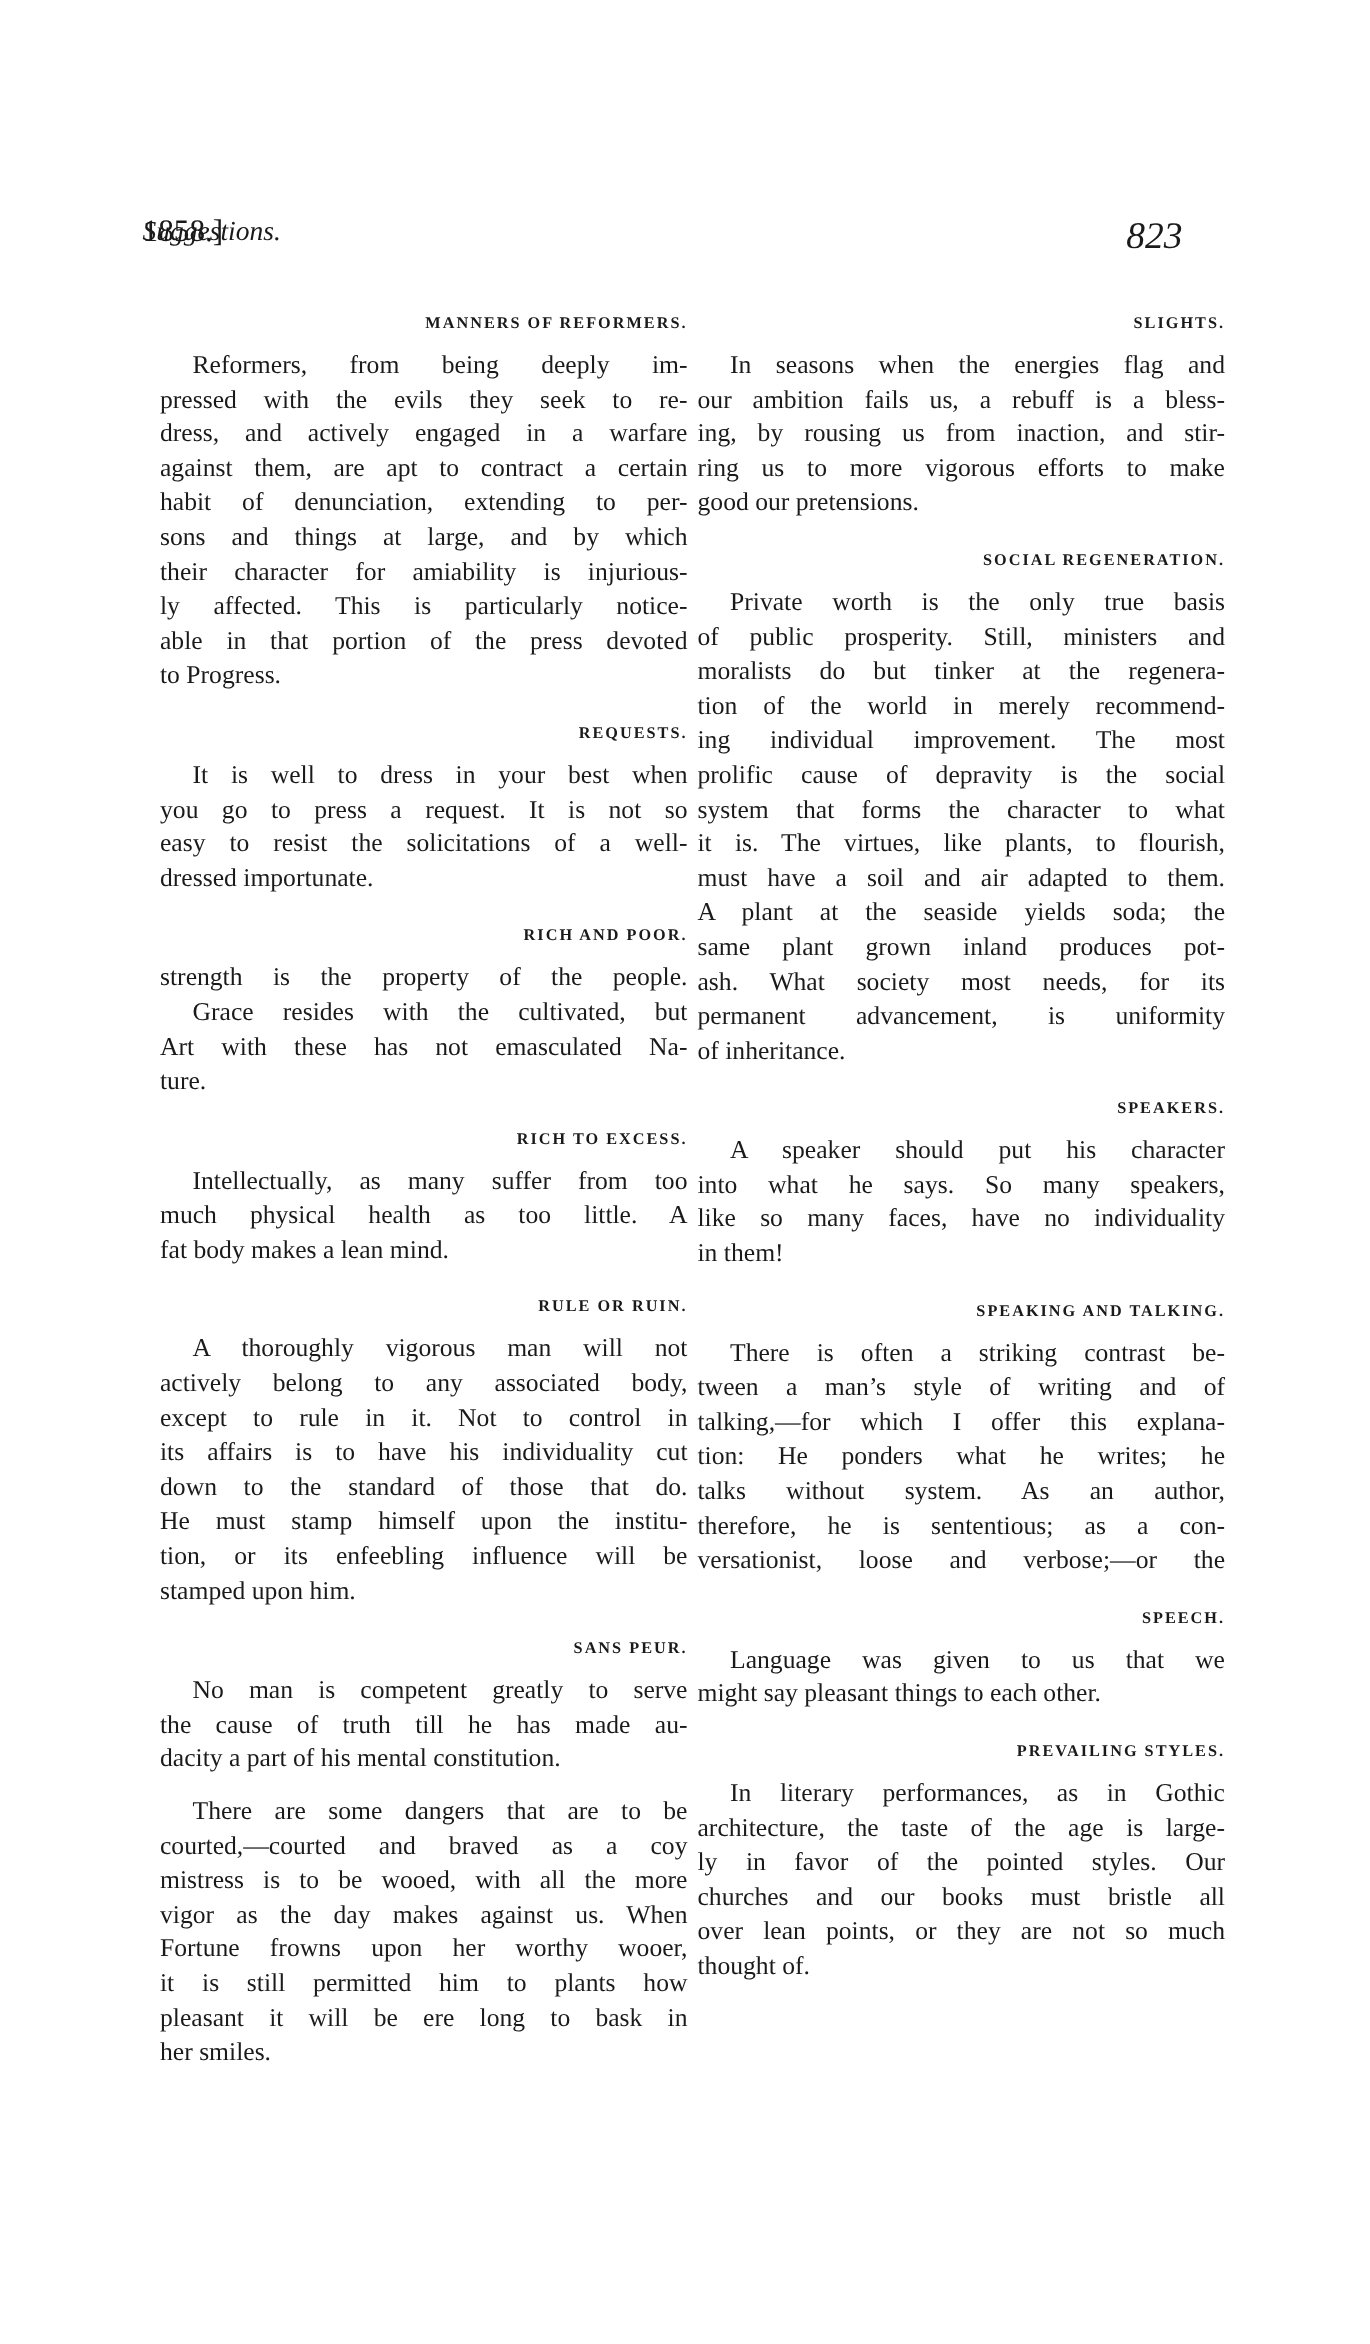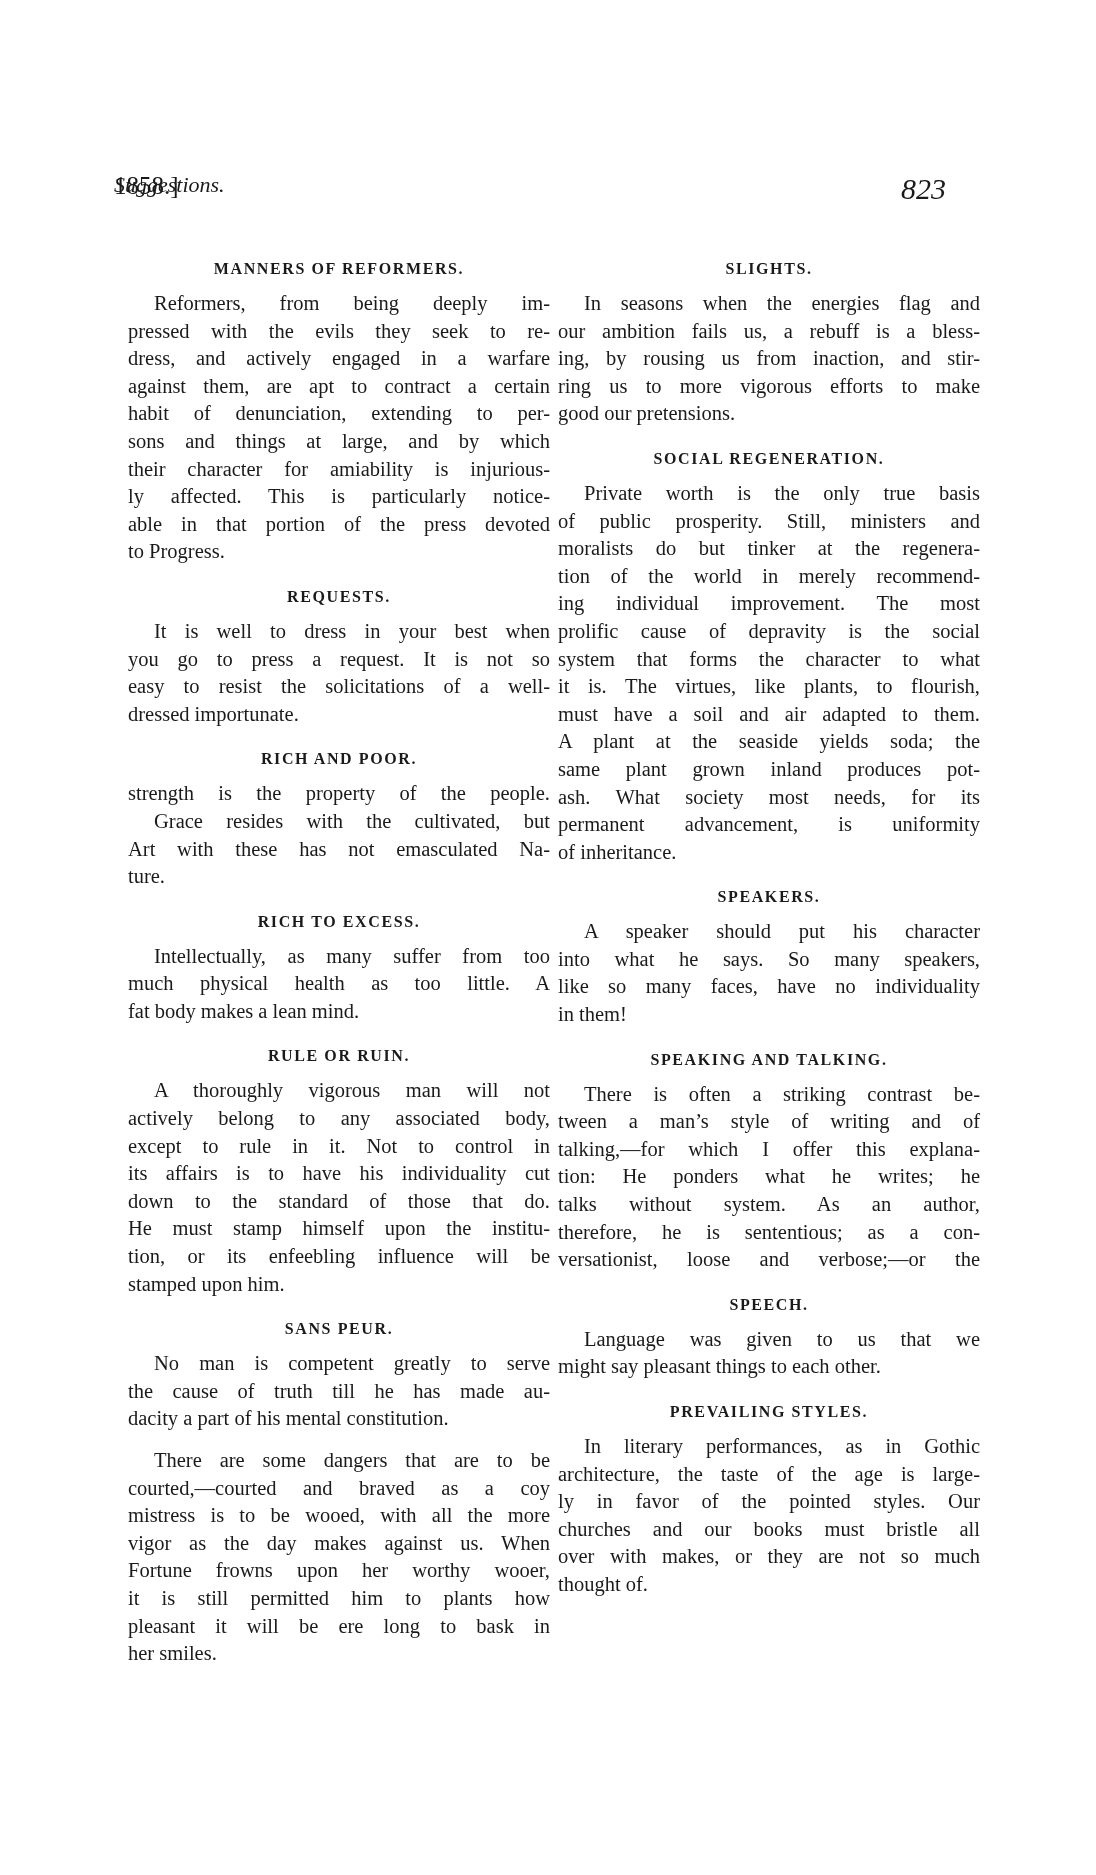--- a/index.html
+++ b/index.html
@@ -6,21 +6,21 @@
   body { width: 1096px; height: 1875px; position: relative; overflow: hidden;
          font-family: "Liberation Serif", "DejaVu Serif", serif; color: #1a1a1a; }
   .header { position: absolute; top: 172px; left: 114px; width: 832px; height: 34px; }
   .header .left { position: absolute; left: 0; top: 0; font-size: 25px; }
   .header .center { position: absolute; left: 0; right: 0; top: 0; text-align: left; font-size: 22px; font-style: italic; }
   .header .right { position: absolute; right: 0; top: 0; font-size: 30px; font-style: italic; }
   .col { position: absolute; top: 248px; width: 422px; }
   .col.left { left: 128px; }
   .col.right { left: 558px; }
   .section { margin: 0; }
-  .heading { text-align: center; font-size: 16px; letter-spacing: 1.6px; font-weight: bold; margin: 12px 0 12px 0; height: 18px; line-height: 18px; }
+  .heading { text-align: right; font-size: 13px; letter-spacing: 1.6px; font-weight: bold; margin: 1px 0 12px 0; height: 18px; line-height: 18px; }
   .para .line { display: block; font-size: 20.5px; line-height: 27.6px; height: 27.6px; text-align: justify; text-align-last: justify; white-space: nowrap; }
   .para .line.last { text-align-last: left; }
   .para .line.first { text-indent: 26px; }
   .para { margin-bottom: 22px; }
   .tight { margin-bottom: 14px; }
 </style>
 </head>
 <body>
 
 <div class="header">
@@ -161,17 +161,17 @@
         <span class="line last">might say pleasant things to each other.</span>
       </div>
     </div>
     <div class="section">
       <div class="heading">PREVAILING STYLES.</div>
       <div class="para">
         <span class="line first">In literary performances, as in Gothic</span>
         <span class="line">architecture, the taste of the age is large-</span>
         <span class="line">ly in favor of the pointed styles.  Our</span>
         <span class="line">churches and our books must bristle all</span>
-        <span class="line">over with makes, or they are not so much</span>
+        <span class="line">over lean points, or they are not so much</span>
         <span class="line last">thought of.</span>
       </div>
     </div>
   </div>
 
 </body></html>

